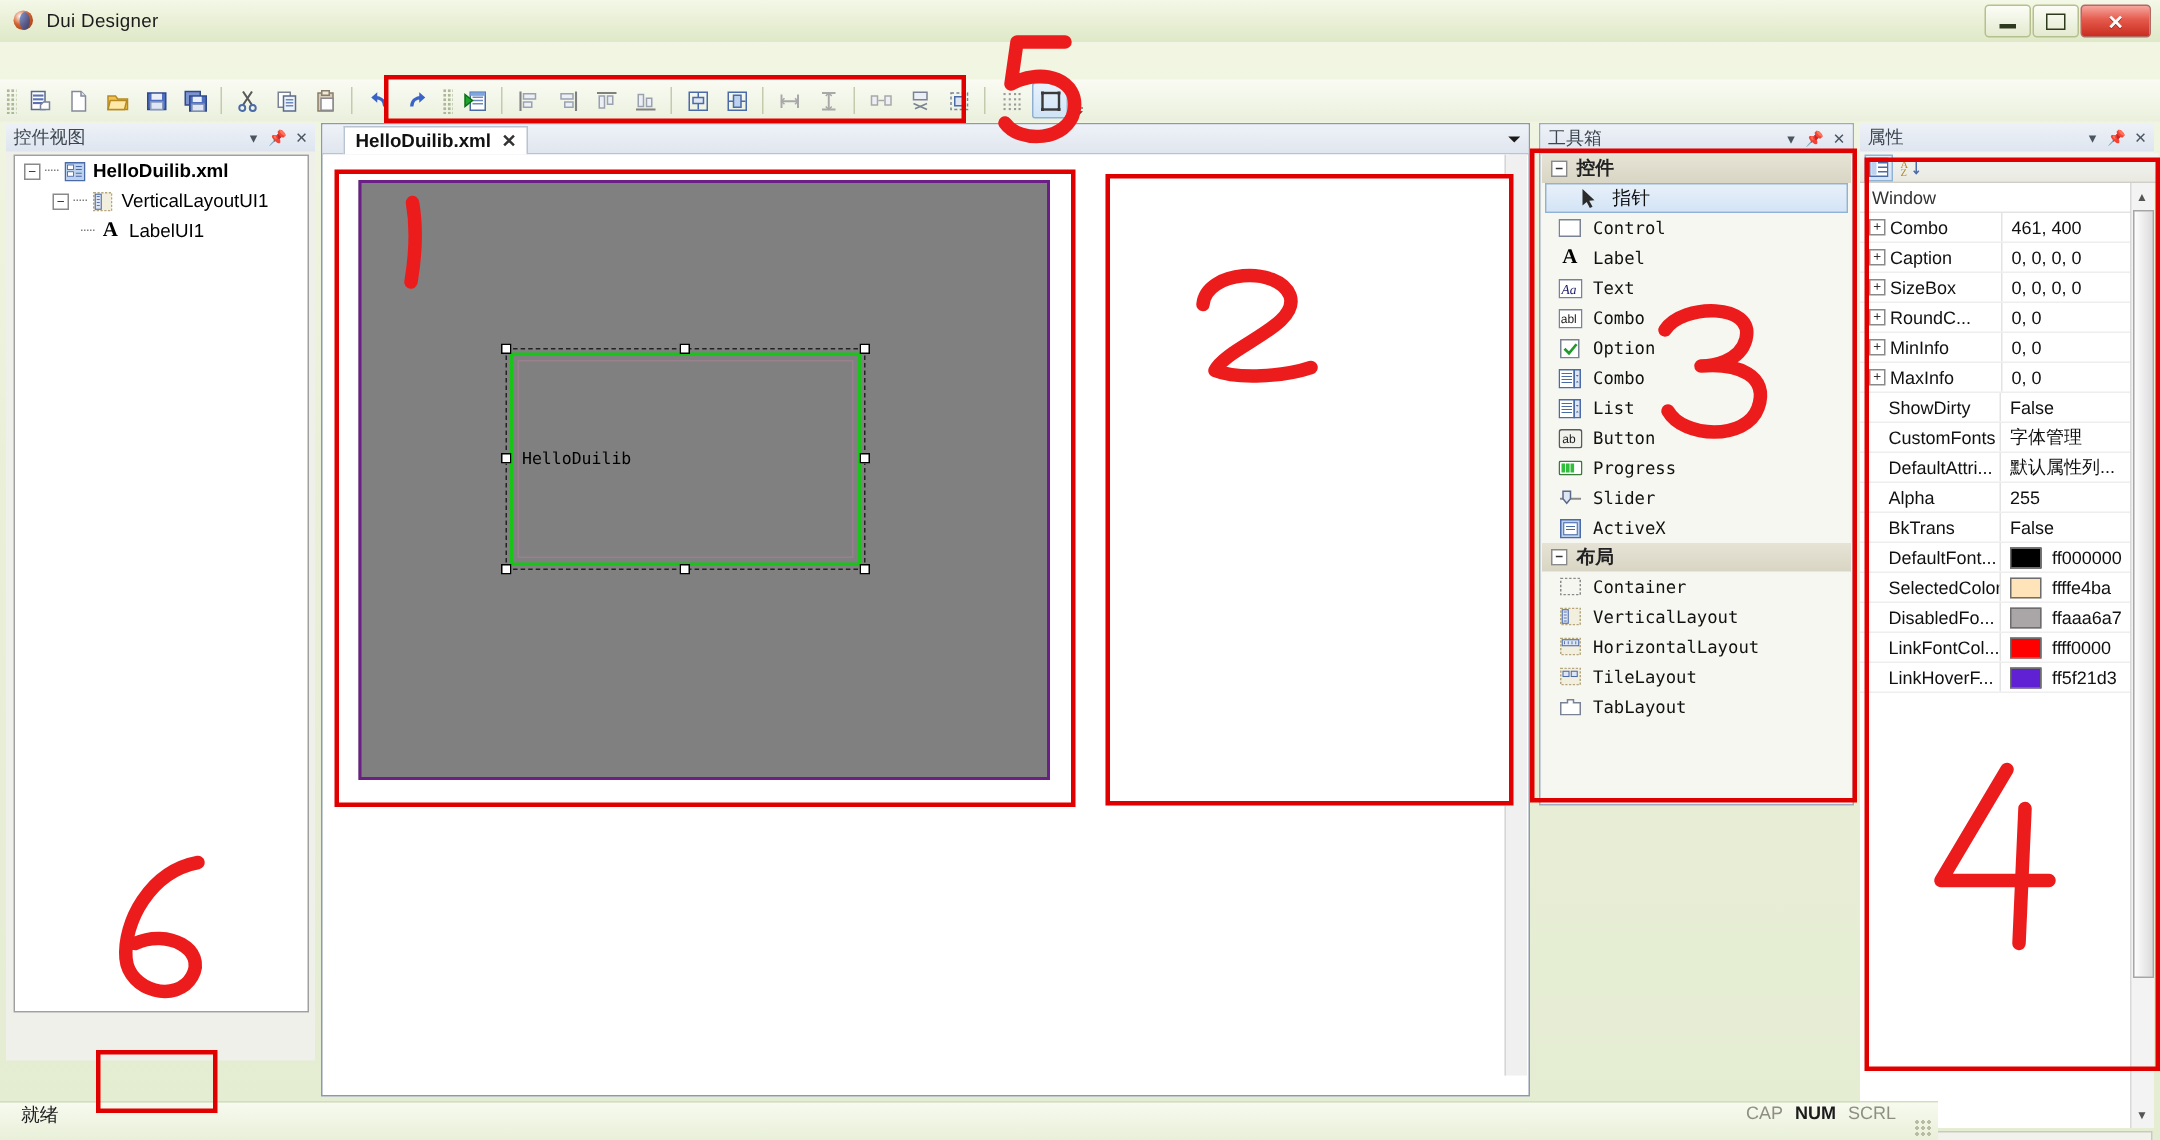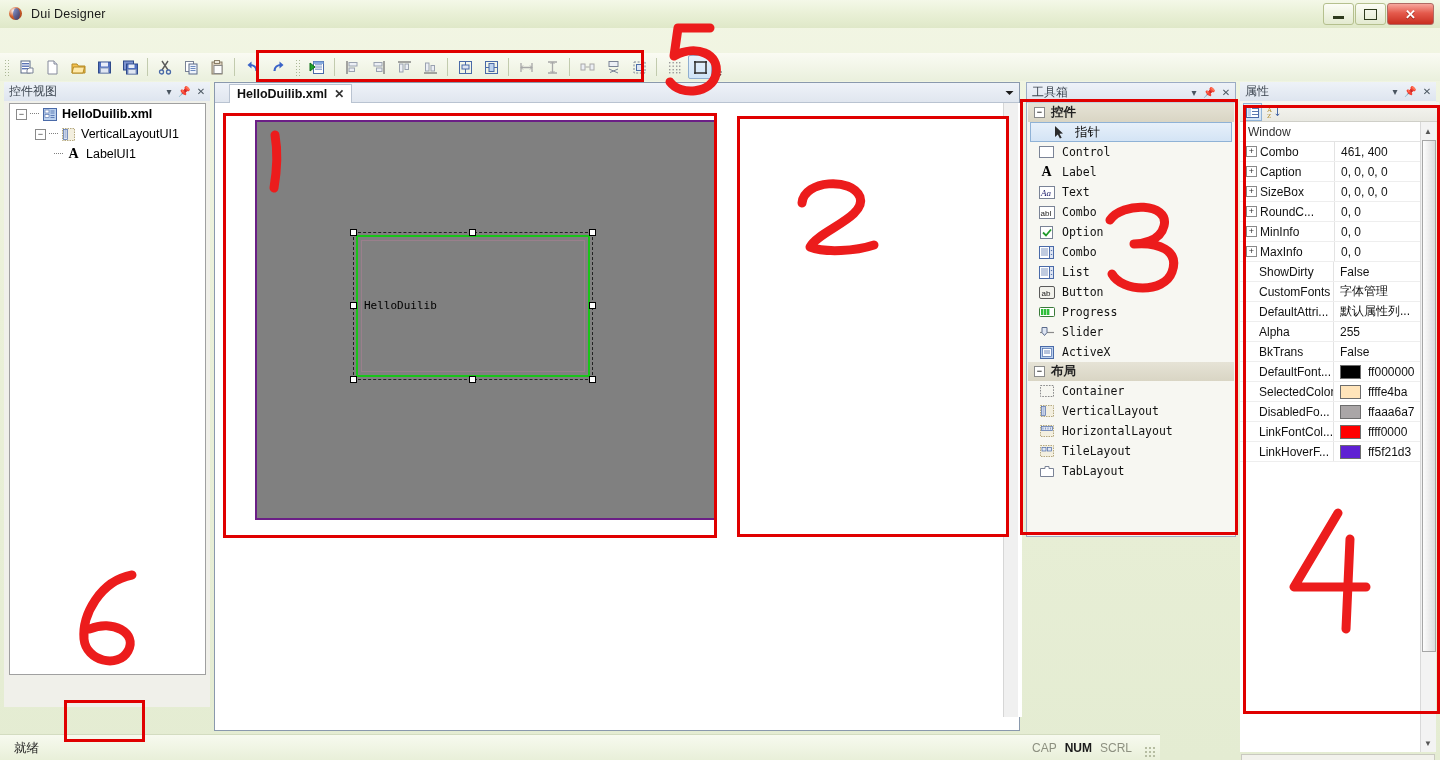--- a/index.html
+++ b/index.html
@@ -80,21 +80,21 @@
   
   #editor{left:214px;top:82px;width:806px;height:649px;background:#fff;border:1px solid #8a99ad;}
   .tabbar{position:absolute;left:0;top:0;width:804px;height:19px;
     background:linear-gradient(180deg,#eef2f8,#e0e6ef);border-bottom:1px solid #b9c3d1;}
   .doctab{position:absolute;left:14px;top:1px;height:18px;background:#fff;
     border:1px solid #b9c3d1;border-bottom:none;display:flex;align-items:center;padding:0 7px;
     font-size:12.5px;font-weight:bold;color:#111;}
   .doctab .xclose{margin-left:7px;font-size:12px;font-weight:bold;color:#333;}
   .tabdrop{position:absolute;right:3px;top:3px;width:14px;height:13px;
     display:flex;align-items:center;justify-content:center;}
-  .canvas{position:absolute;left:17px;top:20px;width:790px;height:614px;background:#fff;overflow:hidden;}
+  .canvas{position:absolute;left:1px;top:20px;width:790px;height:614px;background:#fff;overflow:hidden;}
   .vscroll{position:absolute;right:1px;top:20px;width:14px;height:614px;
     background:#f0f0f0;border-left:1px solid #d6d6d6;}
   .design-surface{position:absolute;left:23px;top:17px;width:461px;height:400px;
     background:#808080;border:2px solid #6b1f86;box-sizing:border-box;}
   .sel-dash{position:absolute;border:1px dashed #222;box-sizing:border-box;}
   .sel-green{position:absolute;border:2px solid #19c419;box-sizing:border-box;}
   .sel-inner{position:absolute;border:1px solid #9a7f8c;box-sizing:border-box;}
   .handle{position:absolute;width:7px;height:7px;background:#fff;border:1px solid #000;box-sizing:border-box;}
   .lbl-text{position:absolute;font-family:"DejaVu Sans Mono","Liberation Mono",monospace;
     font-size:11px;color:#000;white-space:nowrap;}
@@ -139,22 +139,22 @@
   .pscroll{position:absolute;right:0;top:40px;width:15px;height:630px;background:#f3f3f3;
     border-left:1px solid #d9d9d9;}
   .ps-thumb{position:absolute;left:1px;top:18px;width:12px;height:510px;
     background:linear-gradient(90deg,#fdfdfd,#dcdcdc);border:1px solid #a6a6a6;}
   .ps-arrow{position:absolute;left:1px;width:12px;height:14px;display:flex;align-items:center;justify-content:center;
     font-size:8px;color:#555;}
   .prop-foot{position:absolute;left:1px;top:672px;width:192px;height:32px;background:#f2f2ec;
     border:1px solid #c9c9c0;}
 
   
-  .statusbar{position:absolute;left:0;top:734px;width:1160px;height:26px;
-    background:linear-gradient(180deg,#f7faef,#e8efd8);display:flex;align-items:center;
+  .statusbar{position:absolute;left:0;top:734px;width:1292px;height:26px;
+    background:linear-gradient(180deg,#f7faef,#e8efd8);display:flex;
     border-top:1px solid #d3dcc0;}
   .st-left{margin-left:14px;font-size:12.5px;color:#1b1b1b;}
   .st-right{position:absolute;right:28px;display:flex;gap:8px;font-size:12px;color:#8d9080;}
   .st-right .on{color:#1b1b1b;font-weight:bold;}
   .st-grip{position:absolute;right:4px;bottom:3px;width:12px;height:12px;
     background-image:radial-gradient(#b6bda2 40%,transparent 41%);background-size:4px 4px;}
 
   
   .anno-box{position:absolute;border:3px solid #e00000;box-sizing:border-box;pointer-events:none;}
   .anno-svg{position:absolute;pointer-events:none;overflow:visible;}

